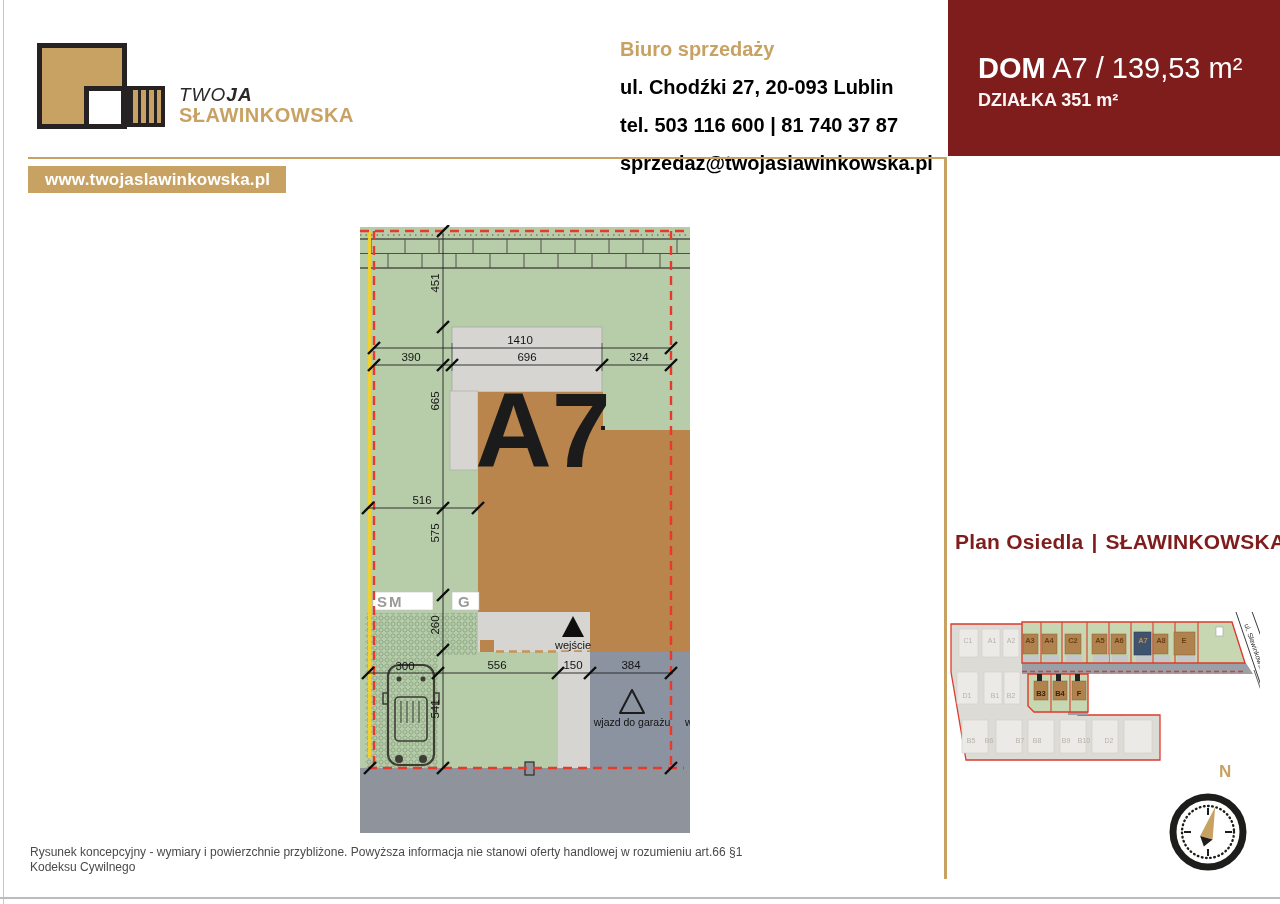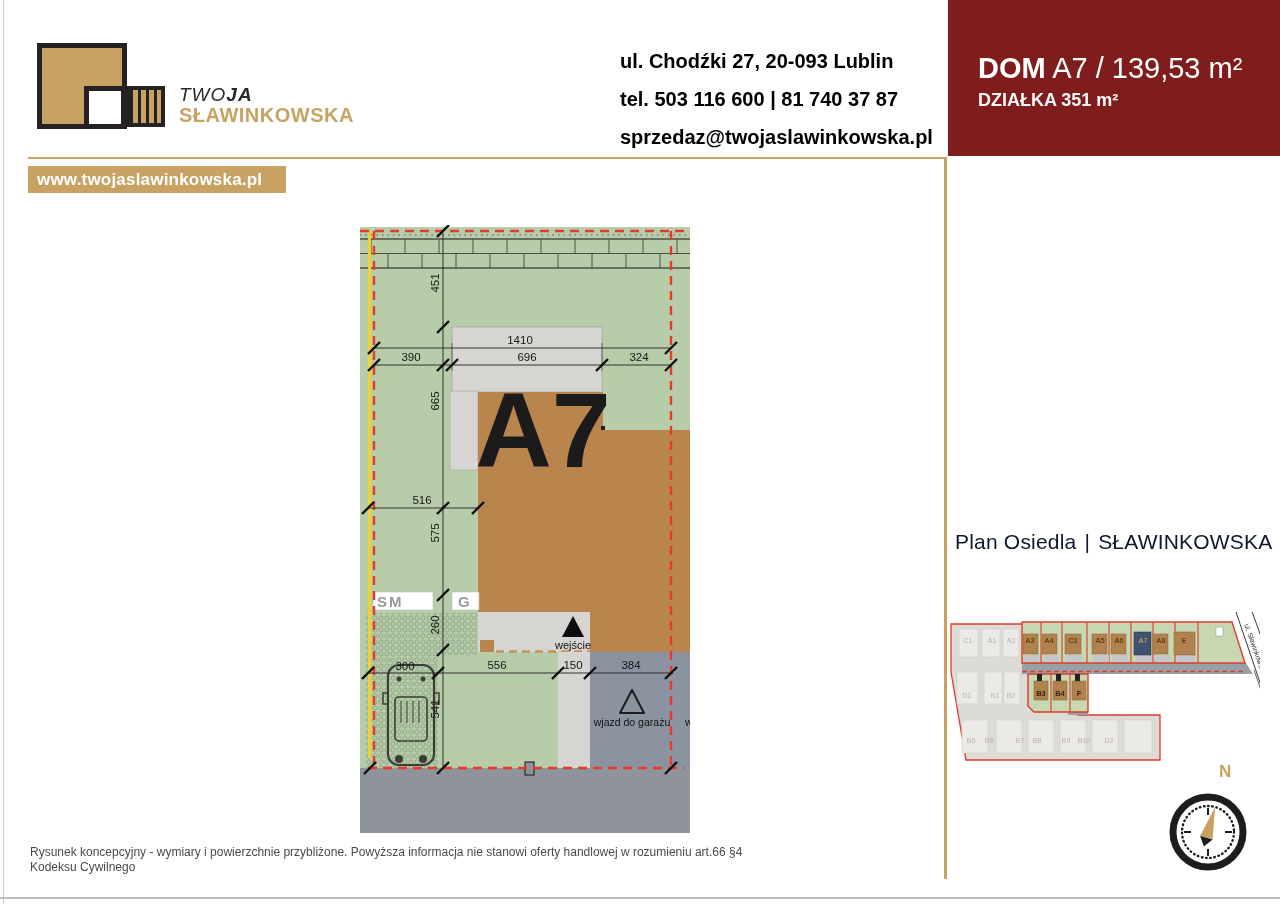--- a/index.html
+++ b/index.html
@@ -22,33 +22,33 @@
   #brand-bottom{font-size:20px;letter-spacing:.5px;color:#c8a263;font-weight:700;}
 
   
   #office{left:620px;top:36px;line-height:26px;}
   #office .gold{color:#c8a263;font-weight:700;font-size:20px;}
   #office .row{color:#000000;font-weight:700;font-size:20px;margin-top:12px;}
 
   
   #gold-rule{left:28px;top:157px;width:917px;height:2px;background:#c8a263;}
   #www-banner{left:28px;top:166px;width:258px;height:27px;background:#c8a263;color:#fff;
-     font-weight:700;font-size:17px;line-height:27px;padding-left:9px;box-sizing:border-box;letter-spacing:.2px;}
+     font-weight:700;font-size:17px;line-height:27px;padding-left:17px;box-sizing:border-box;letter-spacing:.2px;}
 
   
   #offer-box{left:948px;top:0;width:332px;height:156px;background:#7f1d1d;color:#fff;}
   #offer-title{position:absolute;left:30px;top:52px;font-size:29px;white-space:nowrap;}
   #offer-title .strong{font-weight:700;}
   #offer-sub{position:absolute;left:30px;top:90px;font-size:18px;font-weight:700;color:rgba(255,255,255,.96);}
 
   
   #col-rule{left:944px;top:157px;width:3px;height:722px;background:#c8a263;}
 
   
-  #estate-heading{left:955px;top:530px;width:300px;font-weight:400;font-size:21px;color:#0f172a;letter-spacing:.2px;white-space:nowrap;}
+  #estate-heading{left:955px;top:530px;width:300px;font-weight:700;font-size:21px;color:#7f1d1d;letter-spacing:.2px;white-space:nowrap;}
   #estate-heading .sep{padding:0 8px;}
 
   
   #compass{left:1166px;top:786px;width:84px;height:88px;}
   #compass-n{left:1219px;top:762px;color:#c8a263;font-weight:700;font-size:17px;}
 
   
   #disclaimer{left:30px;top:845px;width:730px;font-size:12px;line-height:15px;color:#4a4a4a;}
 
   svg text{font-family:"Liberation Sans", sans-serif;}
@@ -63,20 +63,21 @@
 
   <div class="abs" id="logo-square"></div>
   <div class="abs" id="logo-white"></div>
   <div class="abs" id="logo-stripes"></div>
   <div class="abs" id="brand">
     <div id="brand-top"><span>TWO</span><b>JA</b></div>
     <div id="brand-bottom">SŁAWINKOWSKA</div>
   </div>
 
   <div class="abs" id="office">
+    <div class="gold">Biuro sprzedaży</div>
     <div class="row">ul. Chodźki 27, 20-093 Lublin</div>
     <div class="row">tel. 503 116 600 | 81 740 37 87</div>
     <div class="row">sprzedaz@twojaslawinkowska.pl</div>
   </div>
 
   <div class="abs" id="gold-rule"></div>
   <div class="abs" id="www-banner">www.twojaslawinkowska.pl</div>
 
   <div class="abs" id="offer-box">
     <div id="offer-title"><span class="strong">DOM</span><span> A7 / 139,53 m²</span></div>
@@ -347,16 +348,16 @@
       <line x1="18" y1="46" x2="25" y2="46"></line>
       <line x1="59" y1="46" x2="66" y2="46"></line>
     </g>
     <g transform="translate(42,46) rotate(16)">
       <polygon points="0,-26 6.5,6 -6.5,6" fill="#c8a263"></polygon>
       <polygon points="-6.5,6 6.5,6 0,15" fill="#1d1d1b"></polygon>
     </g>
   </svg>
 
   <div class="abs" id="disclaimer">
-    <div>Rysunek koncepcyjny - wymiary i powierzchnie przybliżone. Powyższa informacja nie stanowi oferty handlowej w rozumieniu art.66 §4 Kodeksu Cywilnego</div>
+    <div>Rysunek koncepcyjny - wymiary i powierzchnie przybliżone. Powyższa informacja nie stanowi oferty handlowej w rozumieniu art.66 §1 Kodeksu Cywilnego</div>
   </div>
 
 </div>
 
 </body></html>

